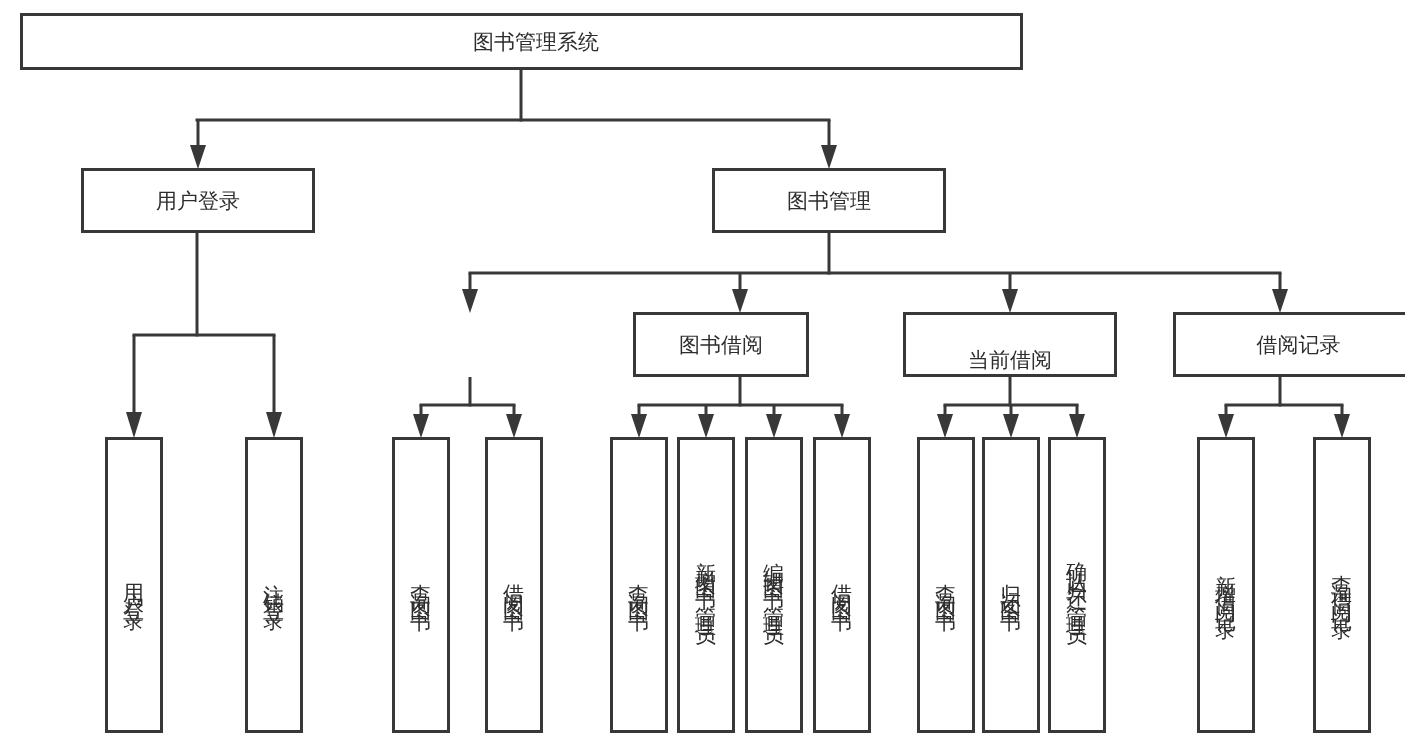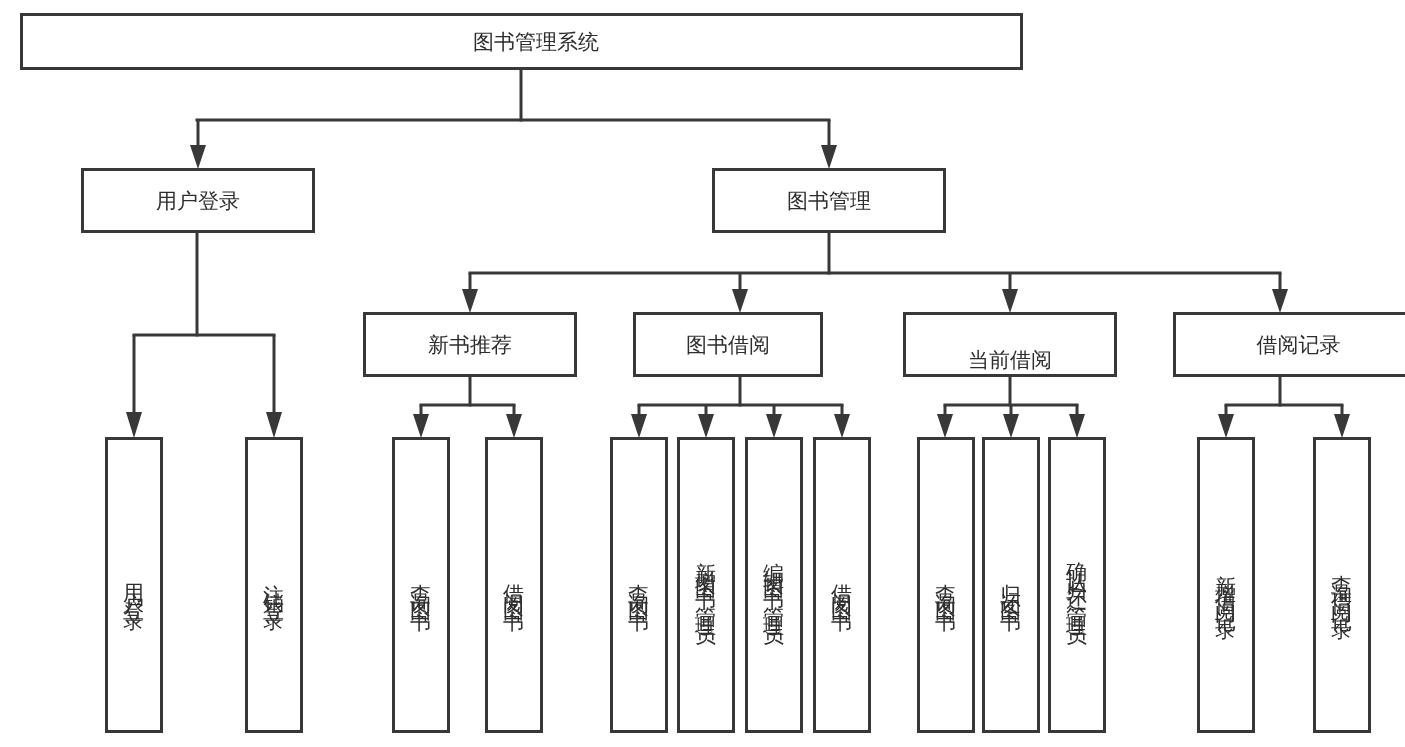--- a/index.html
+++ b/index.html
@@ -119,24 +119,21 @@
     <span class="lbl">图书管理系统</span>
   </div>
 
   <div class="box lvl" style="left:81px;top:168px;width:234px;">
     <span class="lbl">用户登录</span>
   </div>
   <div class="box lvl" style="left:712px;top:168px;width:234px;">
     <span class="lbl">图书管理</span>
   </div>
 
-  <div class="box lvl" style="left:363px;top:312px;width:214px;">
-    <span class="lbl">新书推荐</span>
-  </div>
-  <div class="box lvl" style="left:633px;top:312px;width:190px;">
+  <div class="box lvl" style="left:633px;top:312px;width:176px;">
     <span class="lbl">图书借阅</span>
   </div>
   <div class="box lvl" style="left:903px;top:312px;width:214px;align-items:flex-end;">
     <span class="lbl">当前借阅</span>
   </div>
   <div class="box lvl" style="left:1173px;top:312px;width:251px;">
     <span class="lbl">借阅记录</span>
   </div>
 
   <div class="box leaf" style="left:105px;">

